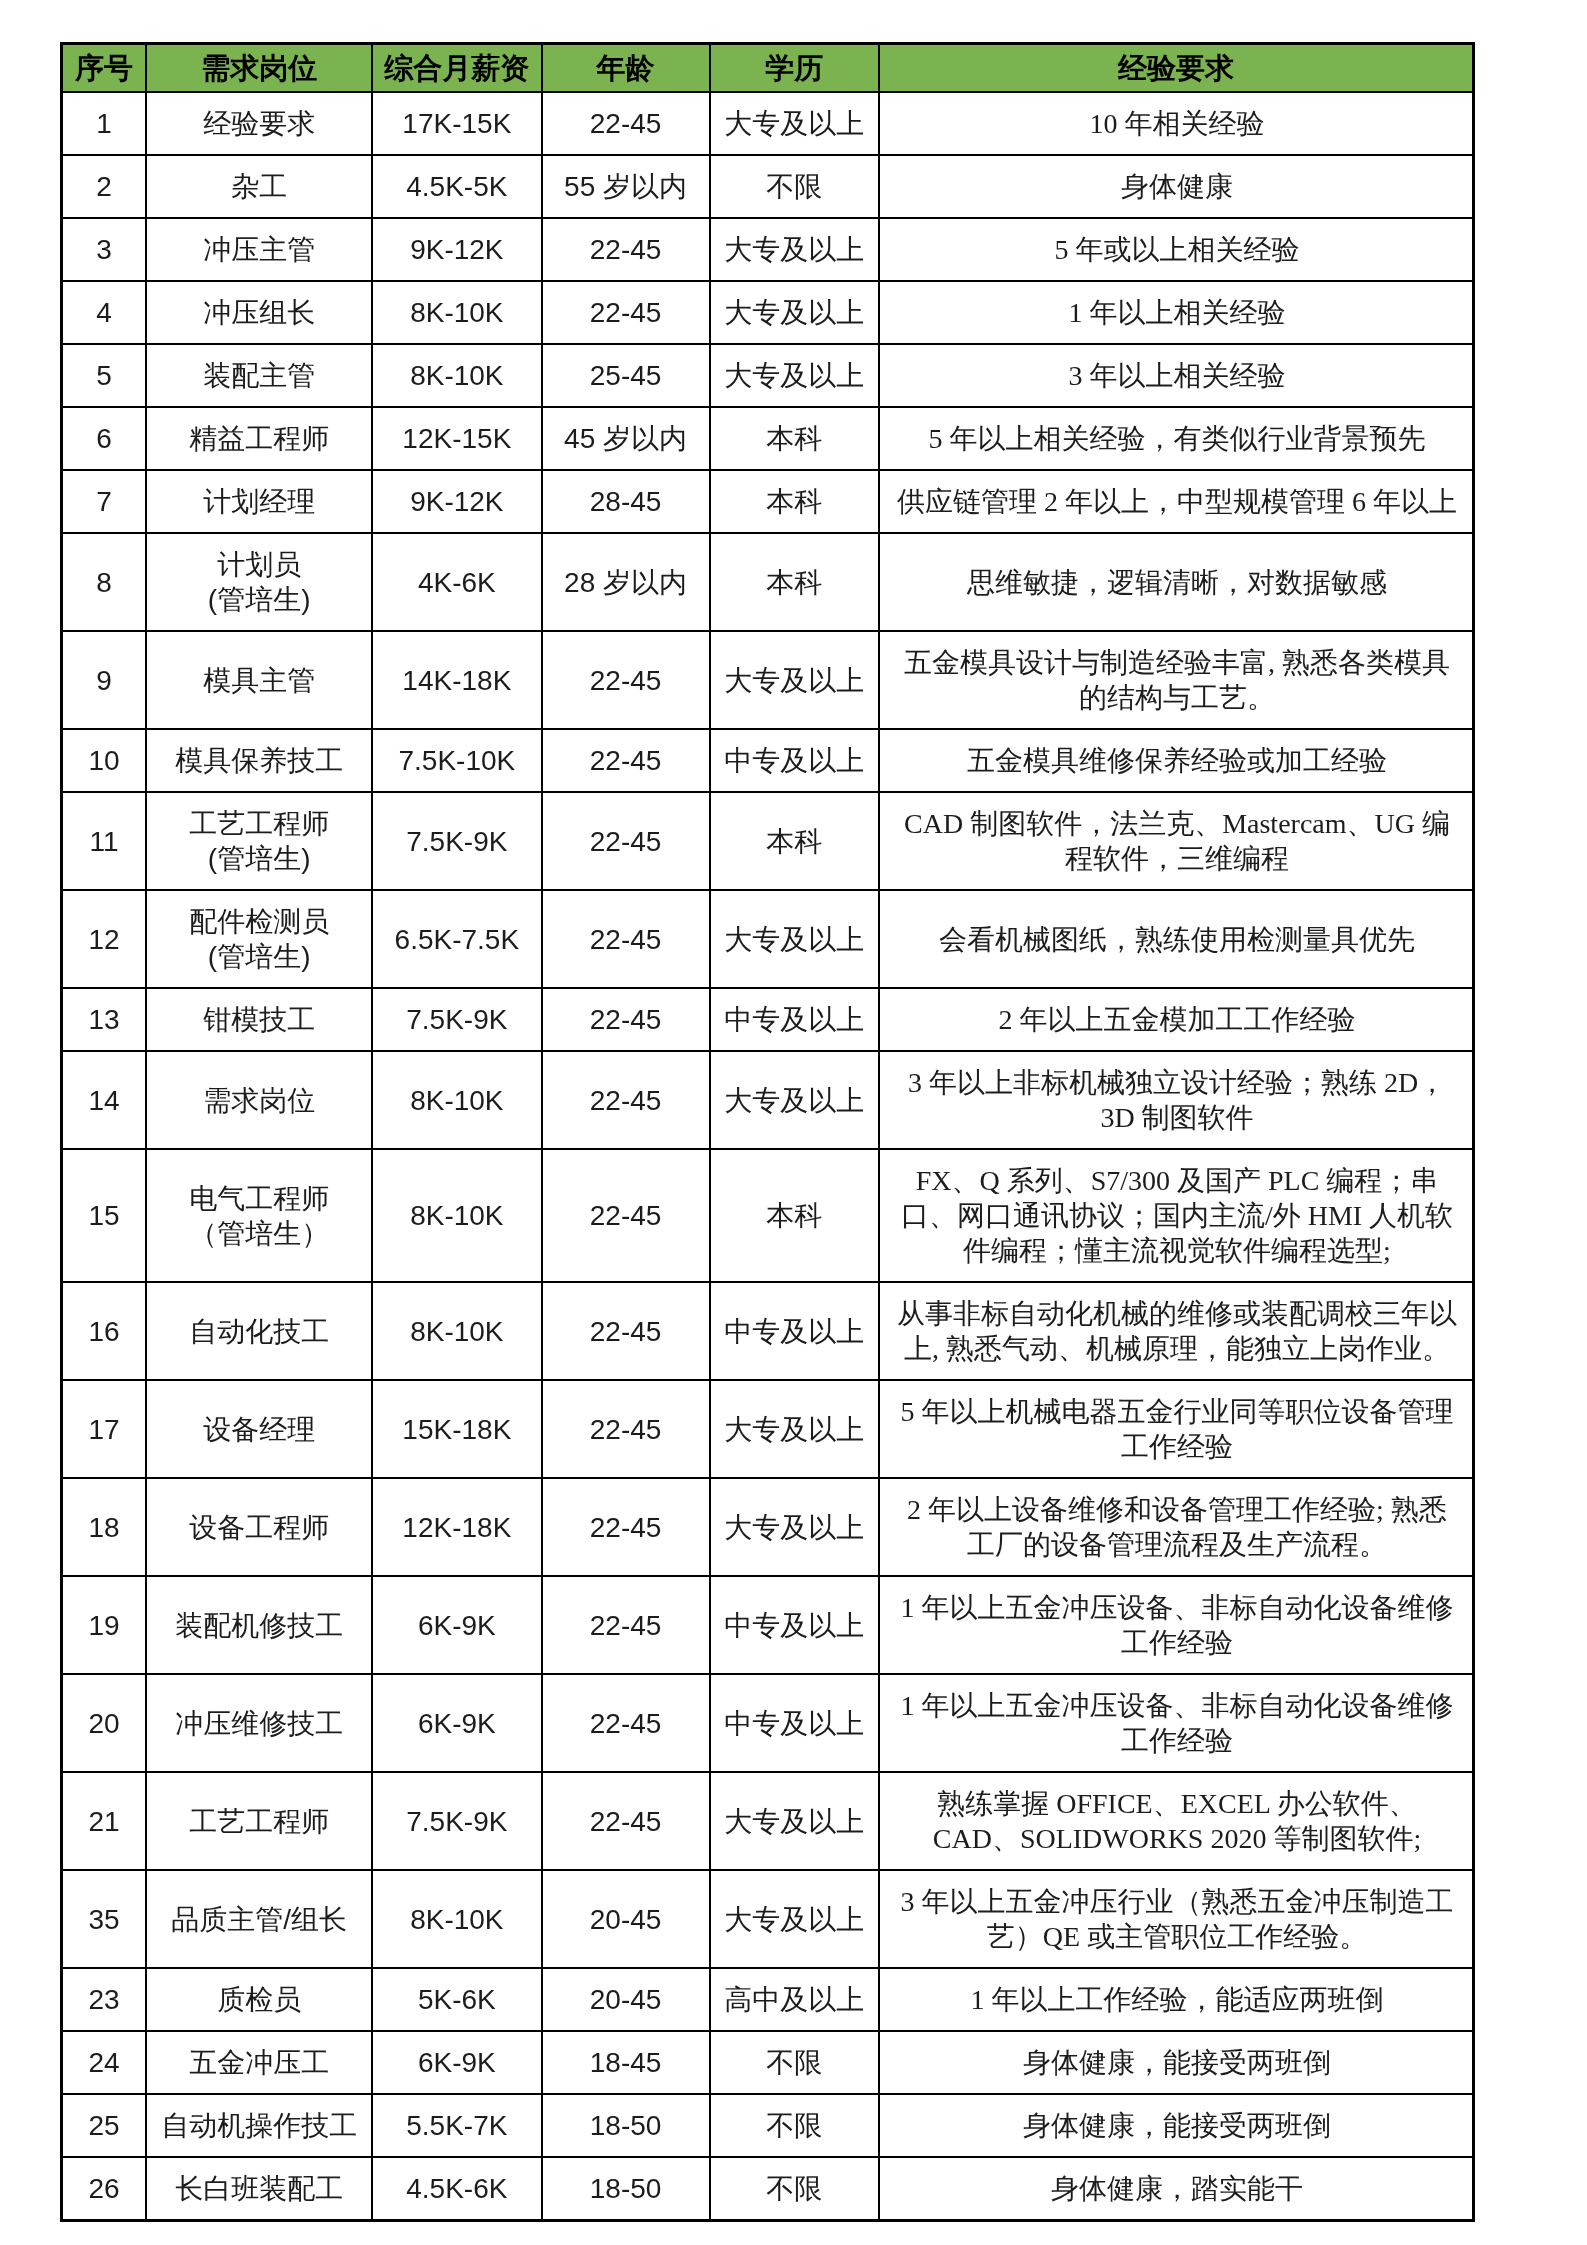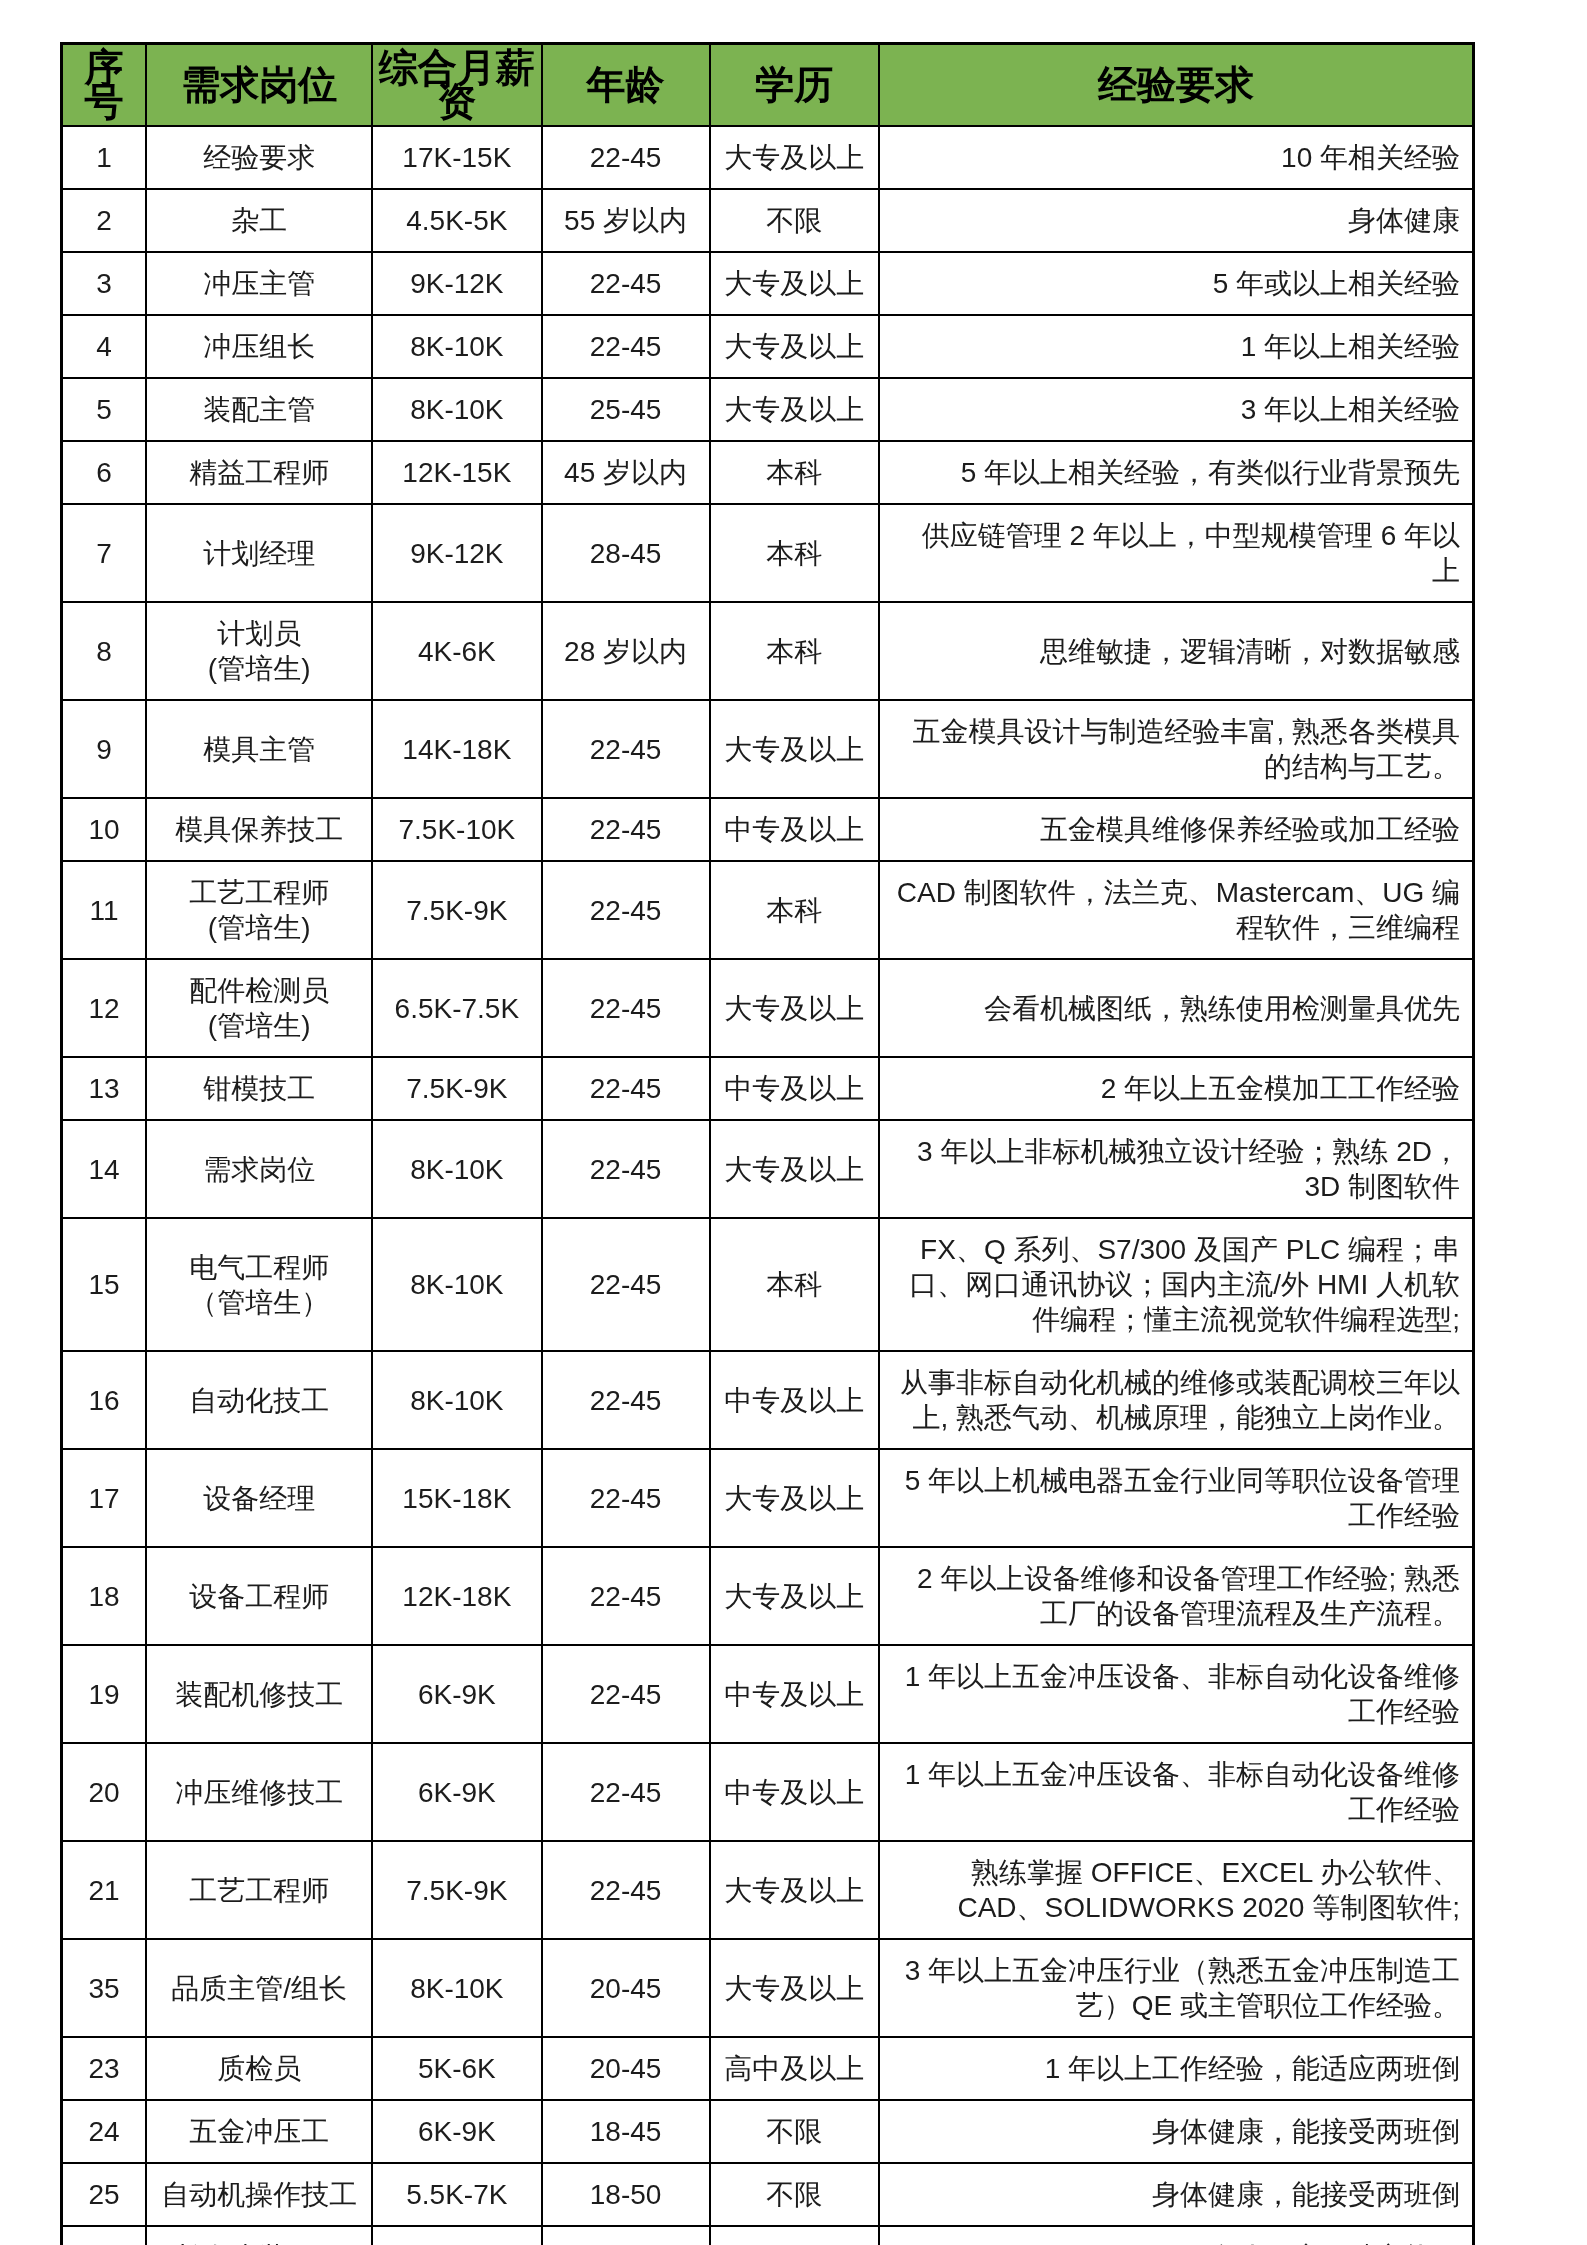--- a/index.html
+++ b/index.html
@@ -26,26 +26,26 @@
     font-size:28px;line-height:35px;
     padding:13px 8px;
     text-align:center;vertical-align:middle;
     white-space:pre-line;
     overflow:hidden;
   }
   .jobs th{
     background:var(--header-bg);
     color:var(--header-text);
     font-weight:bold;
-    font-size:39px;line-height:34px;
+    font-size:29px;line-height:34px;
     padding:6px 4px;
   }
   .jobs td.exp{
-    text-align:right;
-    padding-left:14px;padding-right:12px;
+    text-align:center;
+    padding-left:14px;padding-right:12px;font-family:Liberation Serif, serif;
   }
   col.c-index{width:6.0%;}
   col.c-position{width:16.0%;}
   col.c-salary{width:12.0%;}
   col.c-age{width:11.9%;}
   col.c-education{width:12.0%;}
   col.c-experience{width:42.1%;}
 </style>
 </head>
 <body>

